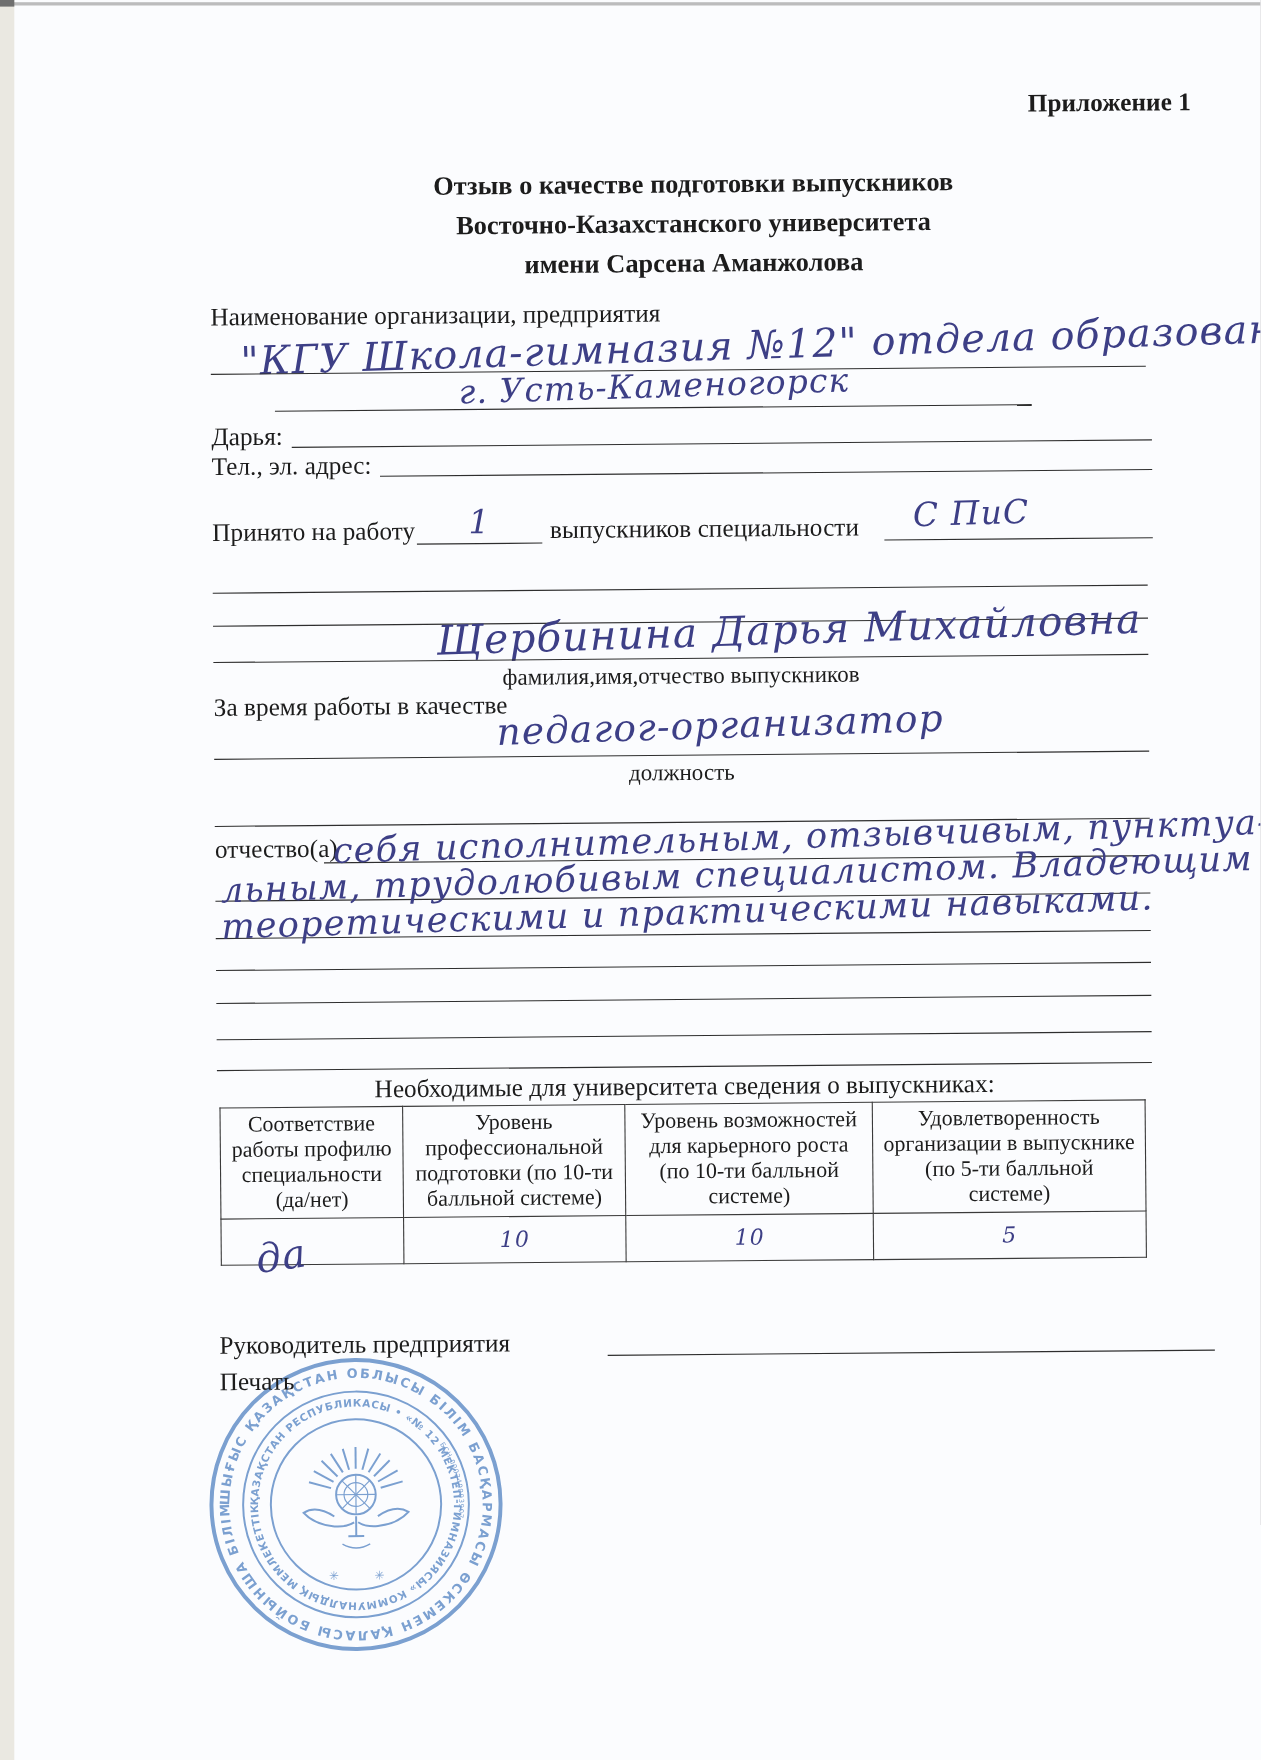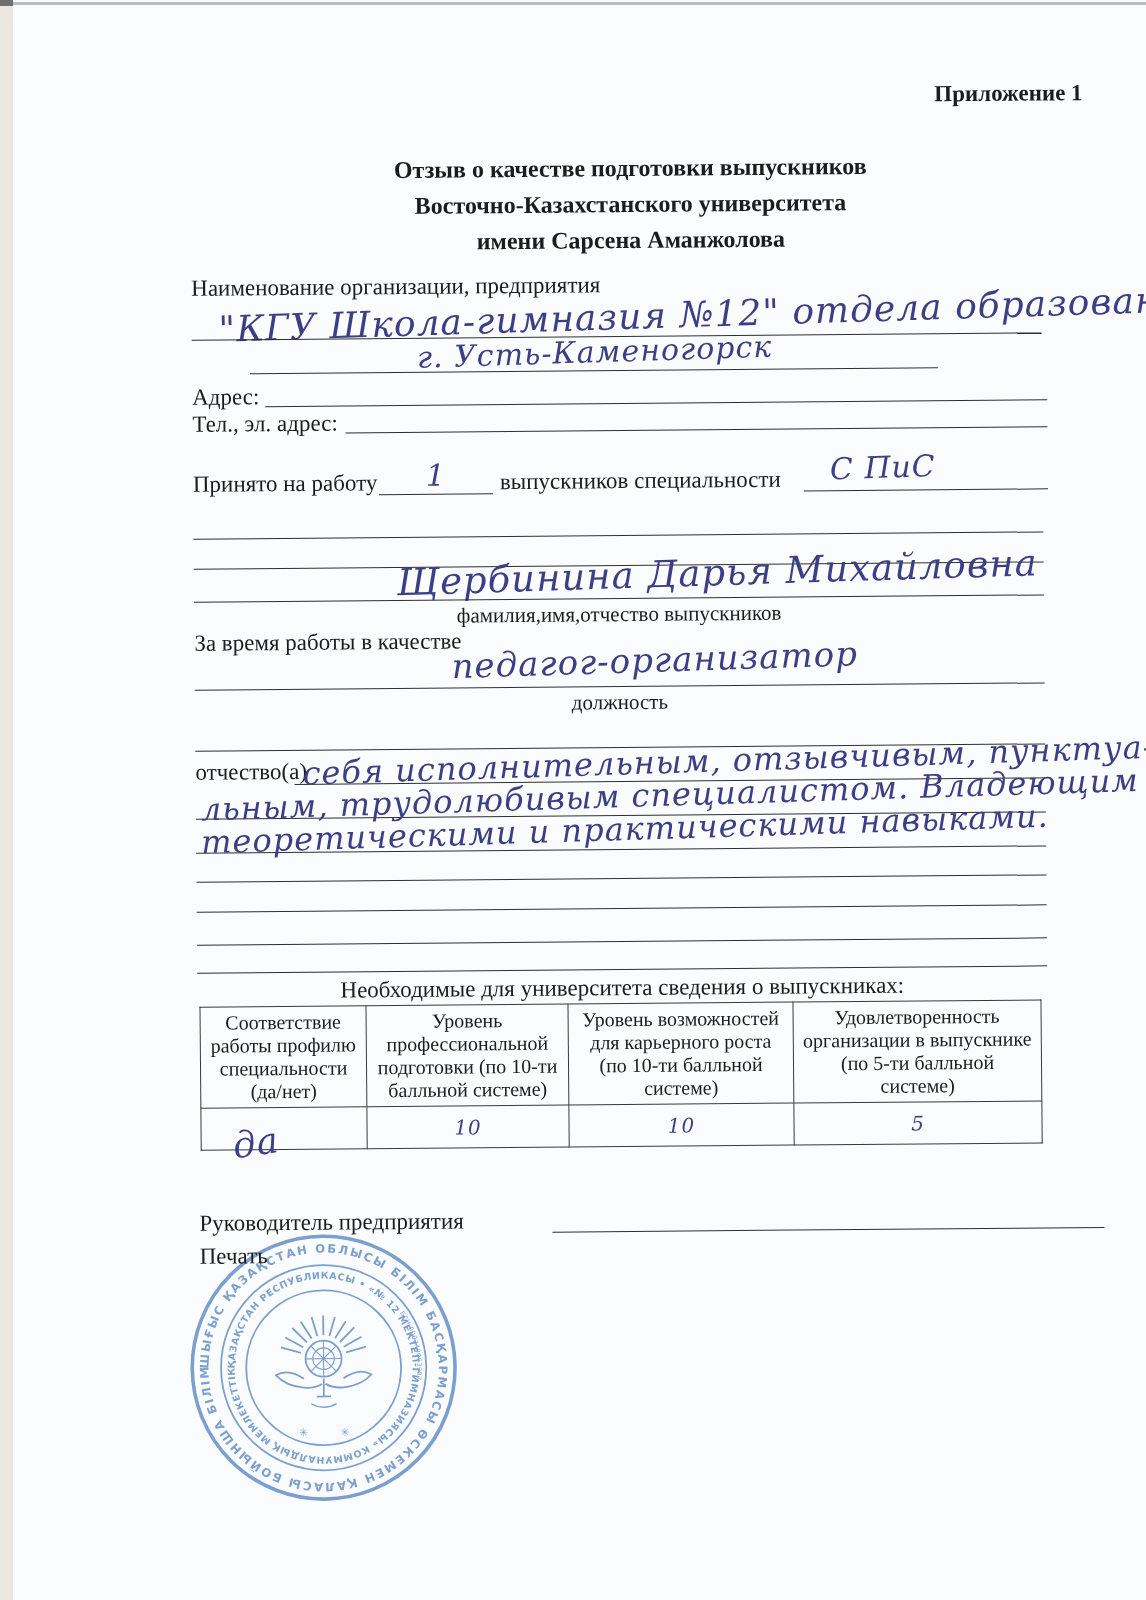--- a/index.html
+++ b/index.html
@@ -63,21 +63,21 @@
       <div class="title-line">Восточно-Казахстанского университета</div>
       <div class="title-line">имени Сарсена Аманжолова</div>
     </div>
 
     <div class="abs lbl" style="left:195px; top:272px;">Наименование организации, предприятия</div>
     <div class="abs hand hand-tilt" style="left:222px; top:294px; font-size:36px;">"КГУ Школа-гимназия №12" отдела образования</div>
     <div class="rule" style="left:195px; top:336px; width:850px;"></div>
     <div class="abs hand hand-tilt" style="left:420px; top:334px; font-size:30px;">г. Усть-Каменогорск</div>
     <div class="rule" style="left:253px; top:370px; width:688px;"></div>
 
-    <div class="abs lbl" style="left:195px; top:381px;">Адрес:</div>
+    <div class="abs lbl" style="left:195px; top:381px;">Дарья:</div>
     <div class="rule" style="left:268px; top:403px; width:782px;"></div>
     <div class="abs lbl" style="left:195px; top:408px;">Тел., эл. адрес:</div>
     <div class="rule" style="left:348px; top:430px; width:702px;"></div>
 
     <div class="abs lbl" style="left:195px; top:468px;">Принято на работу</div>
     <div class="rule" style="left:381px; top:492px; width:114px;"></div>
     <div class="abs hand" style="left:428px; top:456px; font-size:30px;">1</div>
     <div class="abs lbl" style="left:502px; top:468px;">выпускников специальности</div>
     <div class="rule" style="left:806px; top:492px; width:244px;"></div>
     <div class="abs hand hand-tilt" style="left:832px; top:452px; font-size:30px;">С ПиС</div>

